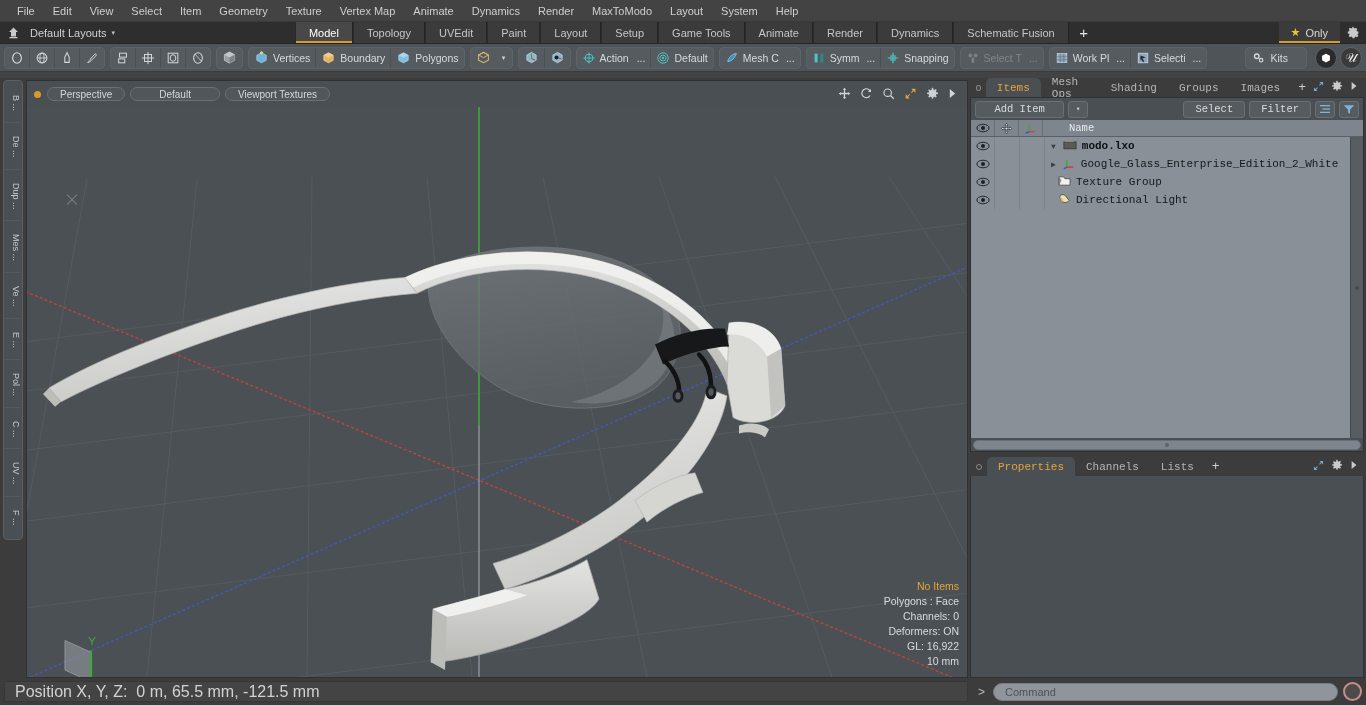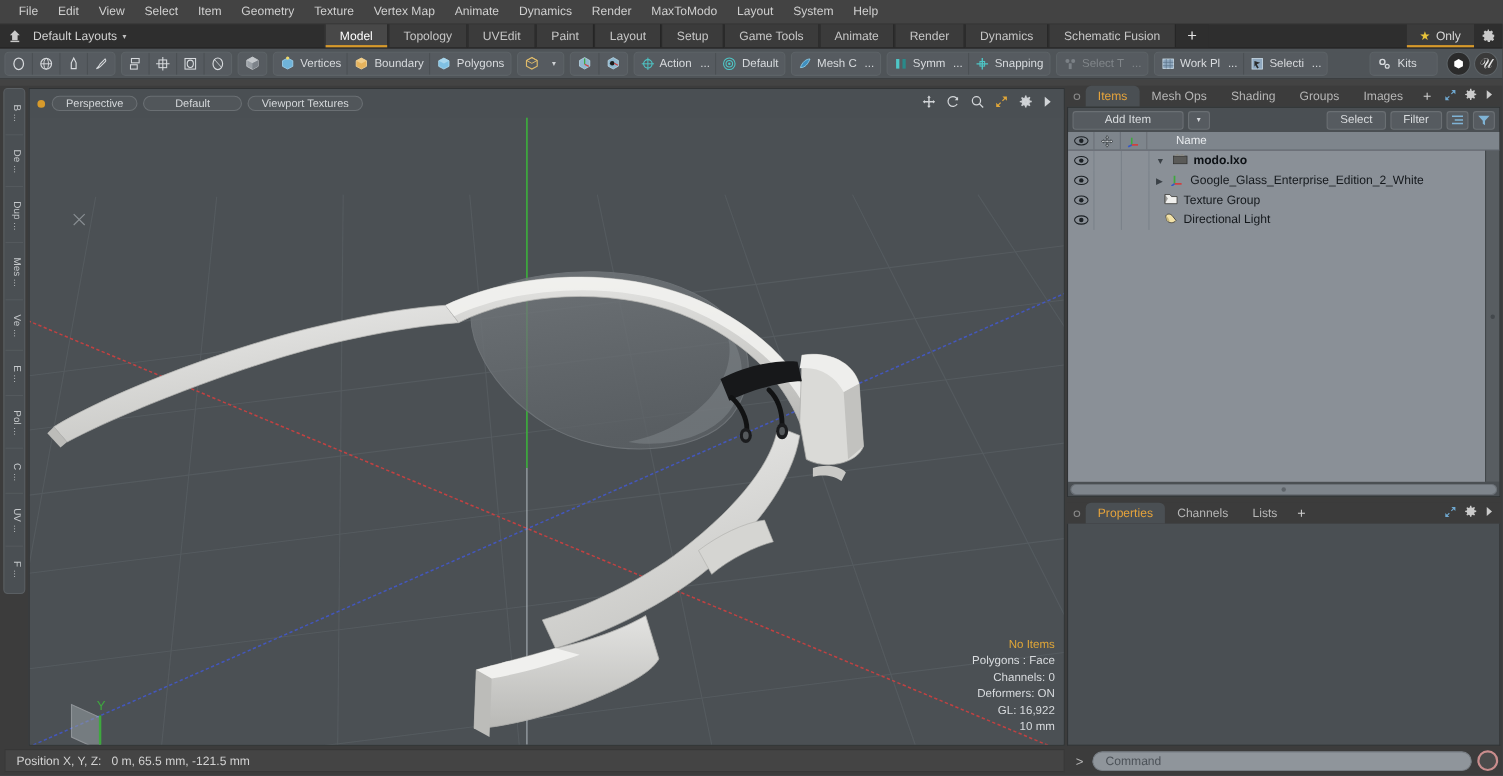--- a/index.html
+++ b/index.html
@@ -107,21 +107,21 @@
   .vp-tools { margin-left:auto; display:flex; align-items:center; gap:9px; padding-right:6px; color:#d2d5d8;}
   .vp-canvas { position:absolute; top:19px; left:0; right:0; bottom:0; background:#4b5054; }
 
   .vp-stats {
     position:absolute; right:8px; bottom:8px; text-align:right; font-size:10.5px;
     color:#d8dbde; line-height:15px; z-index:5;
   }
   .vp-stats .hl { color:#e0a638; }
 
   
-  .rpanel { width:396px; background:#3c3c3c; display:flex; flex-direction:column; padding:0 2px 0 0;}
+  .rpanel { width:396px; background:#3c3c3c; display:flex; flex-direction:column; padding:0 2px 0 0;font-family:Liberation Mono, monospace;}
   .ptabbar { height:19px; background:#3c3c3c; display:flex; align-items:stretch; padding-left:4px;}
   .ptab {
     padding:0 11px; display:flex; align-items:center; font-size:11px; color:#b6b6b6;
     border-top-left-radius:5px; border-top-right-radius:5px;
   }
   .ptab.active { background:#4a4f53; color:#e4a33c; }
   .ptab-dot { width:6px;height:6px;border-radius:50%;border:1px solid #888; margin:auto 5px auto 2px;}
   .ptab-plus { padding:0 7px; display:flex; align-items:center; color:#cfcfcf; font-size:13px;}
   .ptab-right { margin-left:auto; display:flex; align-items:center; gap:7px; padding-right:6px; color:#cbcbcb;}
 
@@ -164,21 +164,21 @@
   .vscroll-grip { width:4px;height:4px;border-radius:50%;background:#43484c;}
 
   .props-body { flex:1; background:#4a4f53; border:1px solid #2f3234; border-top:none; }
 
   
   .statusbar {
     position:absolute; left:0; right:0; bottom:0; height:27px; background:#3c3c3c;
     display:flex; align-items:center; padding:0 4px;
   }
   .sb-left { flex:1; height:21px; background:#444; border:1px solid #373737;
-             display:flex; align-items:center; padding-left:10px; font-size:11px; color:#d2d2d2;
+             display:flex; align-items:center; padding-left:10px; font-size:16px; color:#d2d2d2;
              margin-right:4px; position:relative;}
   .sb-right { width:390px; height:21px; display:flex; align-items:center; gap:5px; }
   .sb-prompt { color:#b9b9b9; font-size:12px; padding:0 3px 0 6px;}
   .cmd-input {
     flex:1; height:18px; border-radius:9px; background:#8f959b; border:1px solid #777d83;
     display:flex; align-items:center; padding-left:11px; font-size:11px; color:#4c5258;
   }
   .cmd-circle { width:19px;height:19px;border-radius:50%;border:2px solid #c98d8d;background:#4b4b4b;}
 </style>
 </head>

